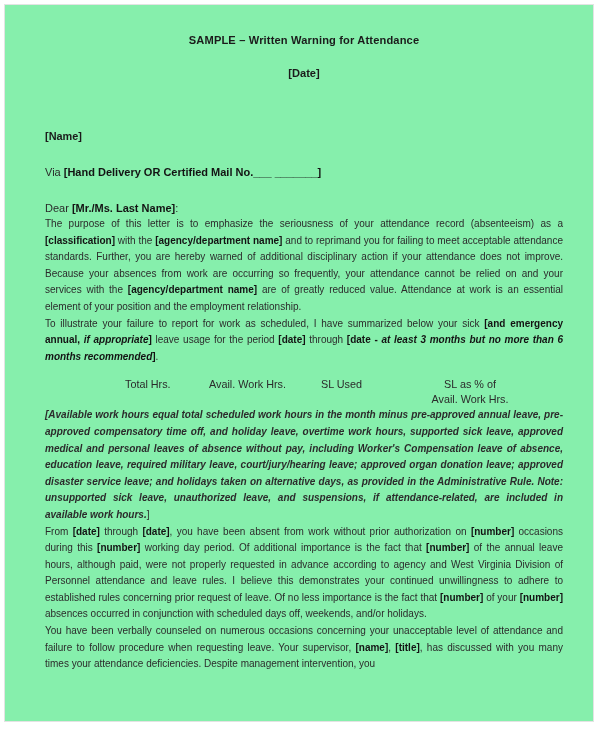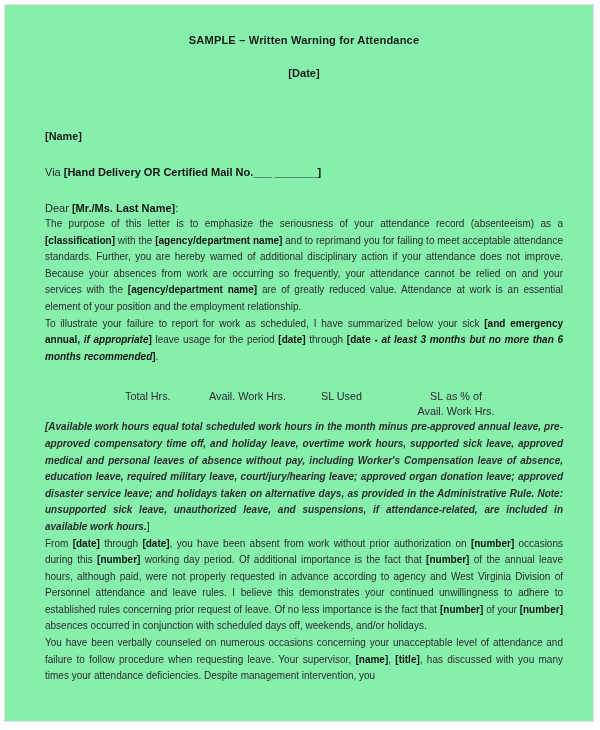--- a/index.html
+++ b/index.html
@@ -75,36 +75,36 @@
     margin-top: 20px;
     font-weight: bold;
     font-style: italic;
     color: #1d1d1d;
   }
   .p-from { margin-top: 20px; }
   .p-counseled { margin-top: 20px; }
   b, .b { font-weight: bold; color: #131313; }
   .bi { font-weight: bold; font-style: italic; color: #131313; }
   .table-row {
-    margin-top: 24px;
+    margin-top: 12px;
     position: relative;
     height: 30px;
     font-size: 10.8px;
     color: #2b2b2b;
     line-height: 14.5px;
   }
   .col {
     position: absolute;
     top: 0;
     white-space: nowrap;
   }
   .col-0 { left: 80px; }
   .col-1 { left: 164px; }
   .col-2 { left: 276px; }
-  .col-3 { left: 346px; width: 130px; text-align: center; }
+  .col-3 { left: 360px; width: 130px; text-align: center; }
 </style>
 </head>
 <body>
 
 <div class="page">
   <div class="content">
 
     <div class="doc-title">SAMPLE – Written Warning for Attendance</div>
 
     <div class="doc-date">[Date]</div>

